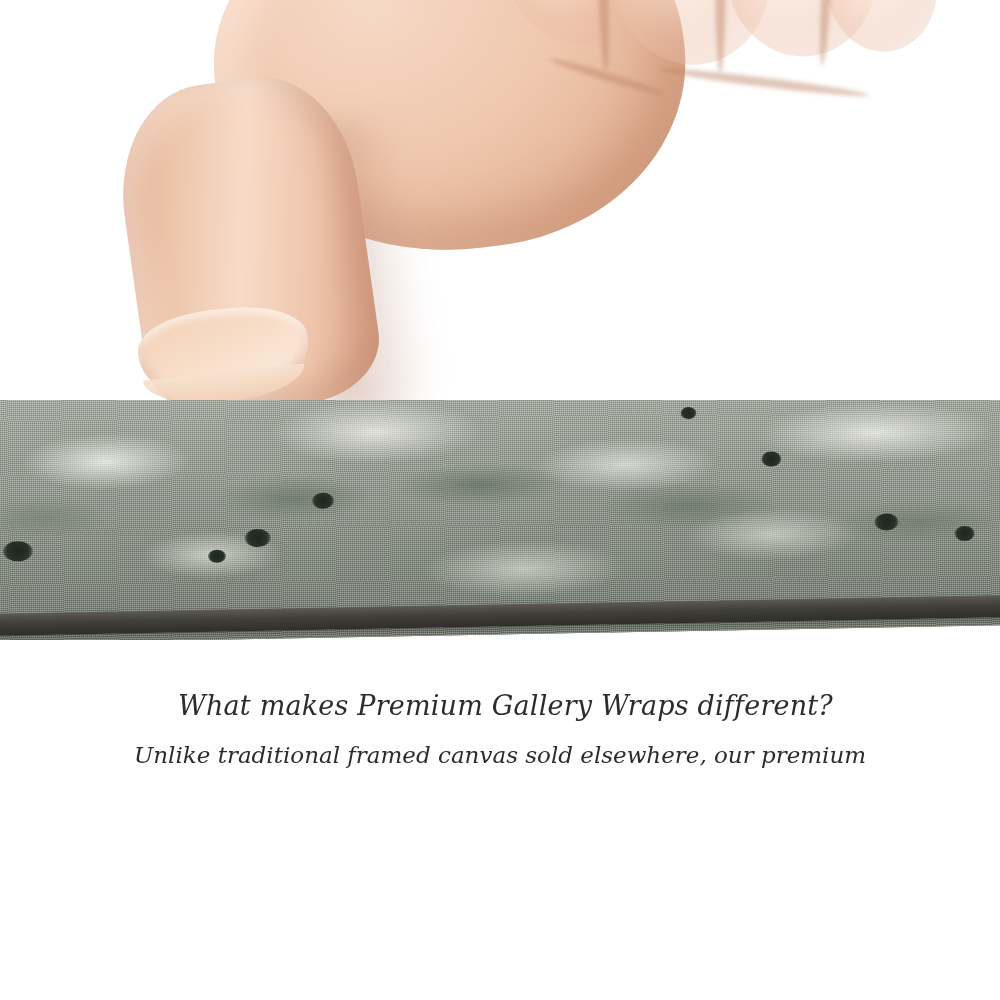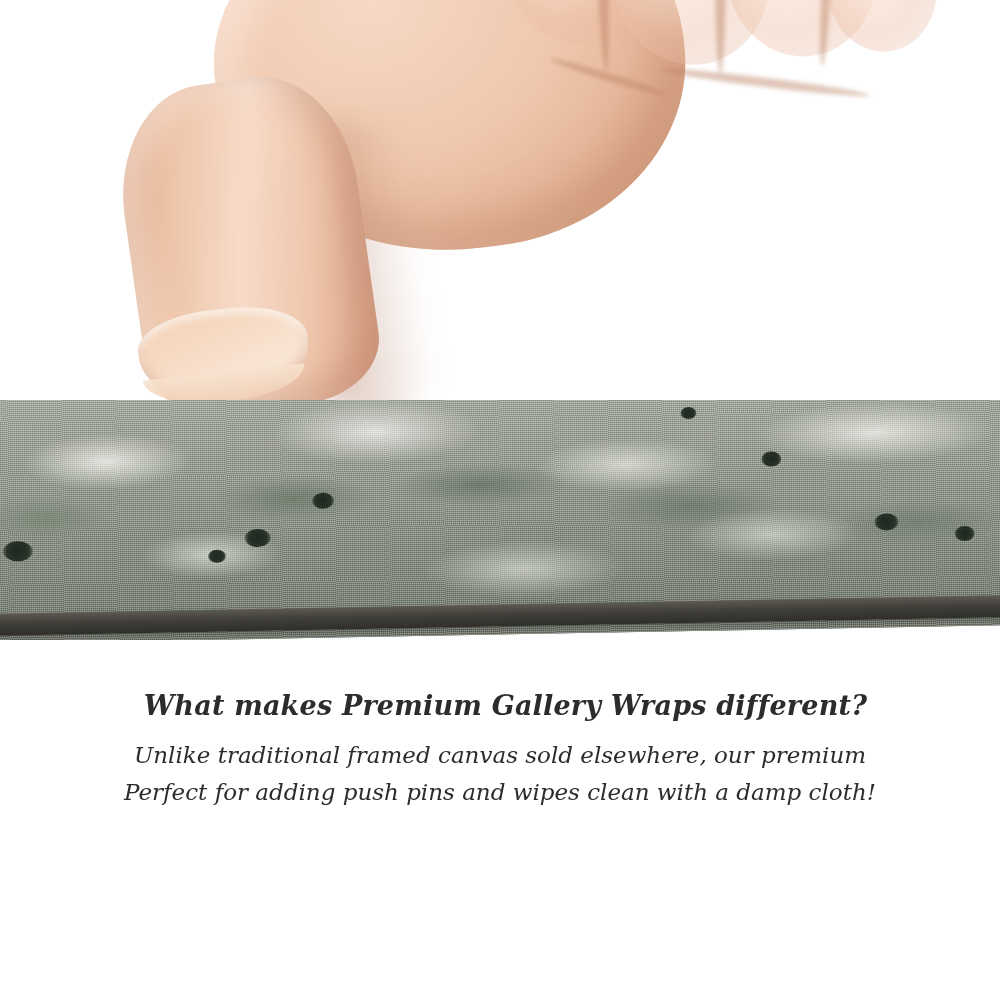--- a/index.html
+++ b/index.html
@@ -182,21 +182,21 @@
     top: 690px;
     width: 1000px;
     text-align: center;
     color: #2c2c2c;
     font-family: "DejaVu Serif", serif;
     font-style: italic;
   }
   .caption h2 {
     margin: 0 0 6px 0;
     font-size: 27px;
-    font-weight: 700;
+    font-weight: 400;
     letter-spacing: 0.2px;
     padding-left: 11px;
   }
   .caption p {
     margin: 16px;
     font-size: 23px;
     line-height: 37px;
     font-weight: 400;
   }
   .caption .line { display: block; }
@@ -236,17 +236,16 @@
       <div class="strip-dark" style="left:700px; top:26px;  width:16px; height:12px;"></div>
     </div>
     <div class="strip-topline"></div>
     <div class="strip-edge"></div>
   </div>
 
   <div class="caption">
     <h2>What makes Premium Gallery Wraps different?</h2>
     <p>
       <span class="line">Unlike traditional framed canvas sold elsewhere, our premium</span>
-      <span class="line">Perfect for adding push pins and wipes clean with a damp cloth!</span>
     </p>
   </div>
 
 </div>
 
 </body></html>

